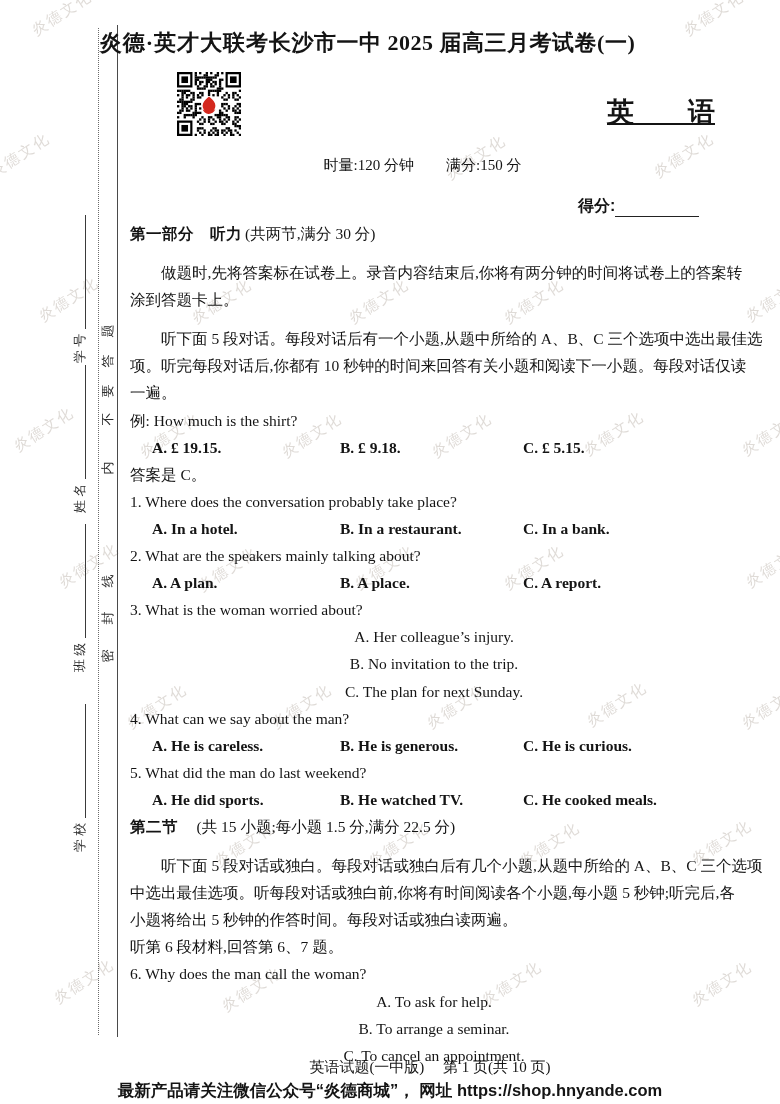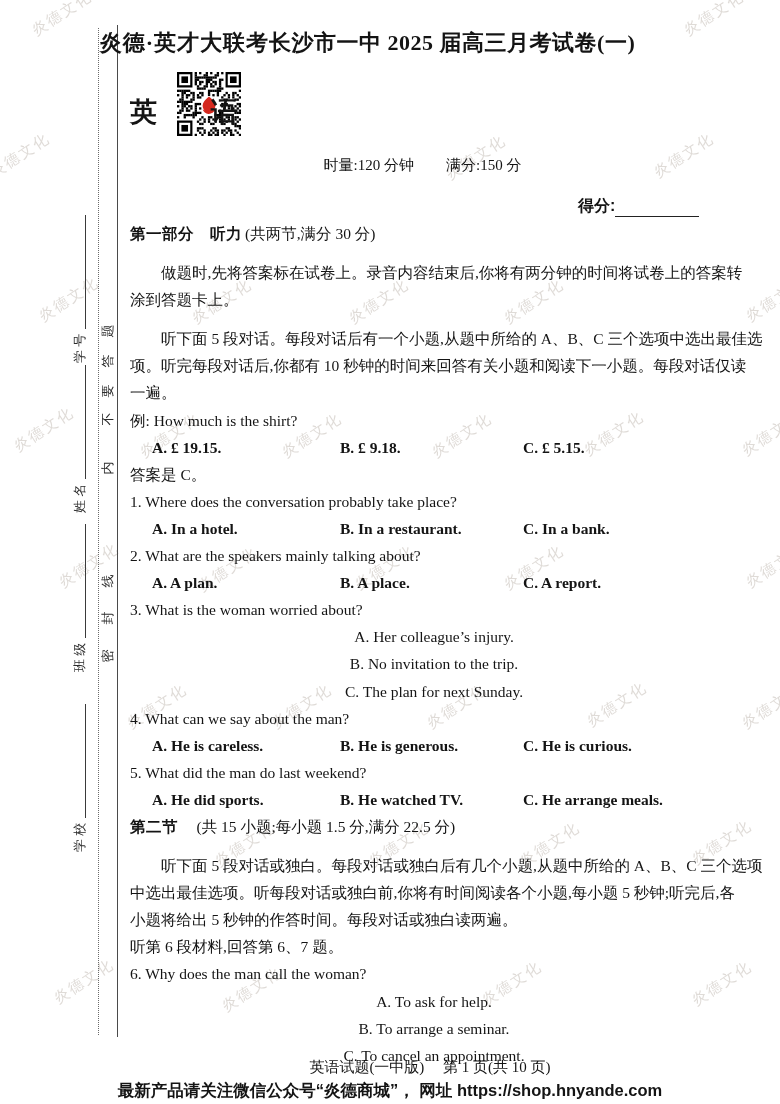--- a/index.html
+++ b/index.html
@@ -54,23 +54,24 @@
   
   #exam-title {
     position:absolute; left:0; top:28px; width:735px;
     text-align:center; font-size:22px; font-weight:bold;
     letter-spacing:0.5px; white-space:nowrap;
   }
   #exam-title .brand { font-weight:900; letter-spacing:1px; }
   #qr-code { position:absolute; left:177px; top:72px; width:64px; height:64px; }
   #subject-title {
     position:absolute; left:130px; top:94px; width:585px;
-    text-align:left; font-size:27px; font-weight:bold;
+    text-align:right; font-size:27px; font-weight:bold;
     font-family:"Liberation Sans","DejaVu Sans",sans-serif;
     white-space:pre;
+    text-decoration:underline;
   }
   #meta-line {
     position:absolute; left:130px; top:156px; width:585px;
     text-align:center; font-size:15px; white-space:nowrap;
   }
   #meta-line .gap { display:inline-block; width:32px; }
   #score-field {
     position:absolute; left:578px; top:196px;
     font-size:16px; font-weight:bold;
     font-family:"Liberation Sans","DejaVu Sans",sans-serif;
@@ -495,21 +496,21 @@
     <div class="line flush">4. What can we say about the man?</div>
     <div class="line options3">
       <span class="opt">A.  He is careless.</span>
       <span class="opt">B.  He is generous.</span>
       <span class="opt">C.  He is curious.</span>
     </div>
     <div class="line flush">5. What did the man do last weekend?</div>
     <div class="line options3">
       <span class="opt">A.  He did sports.</span>
       <span class="opt">B.  He watched TV.</span>
-      <span class="opt">C.  He arrange meals.</span>
+      <span class="opt">C.  He cooked meals.</span>
     </div>
     <div class="line section"><span class="sec-bold">第二节</span><span class="sec-rest">　(共 15 小题;每小题 1.5 分,满分 22.5 分)</span></div>
     <div class="line para">听下面 5 段对话或独白。每段对话或独白后有几个小题,从题中所给的 A、B、C 三个选项</div>
     <div class="line flush">中选出最佳选项。听每段对话或独白前,你将有时间阅读各个小题,每小题 5 秒钟;听完后,各</div>
     <div class="line flush">小题将给出 5 秒钟的作答时间。每段对话或独白读两遍。</div>
     <div class="line flush">听第 6 段材料,回答第 6、7 题。</div>
     <div class="line flush">6. Why does the man call the woman?</div>
     <div class="line option1">A.  To ask for help.</div>
     <div class="line option1">B.  To arrange a seminar.</div>
     <div class="line option1">C.  To cancel an appointment.</div>

